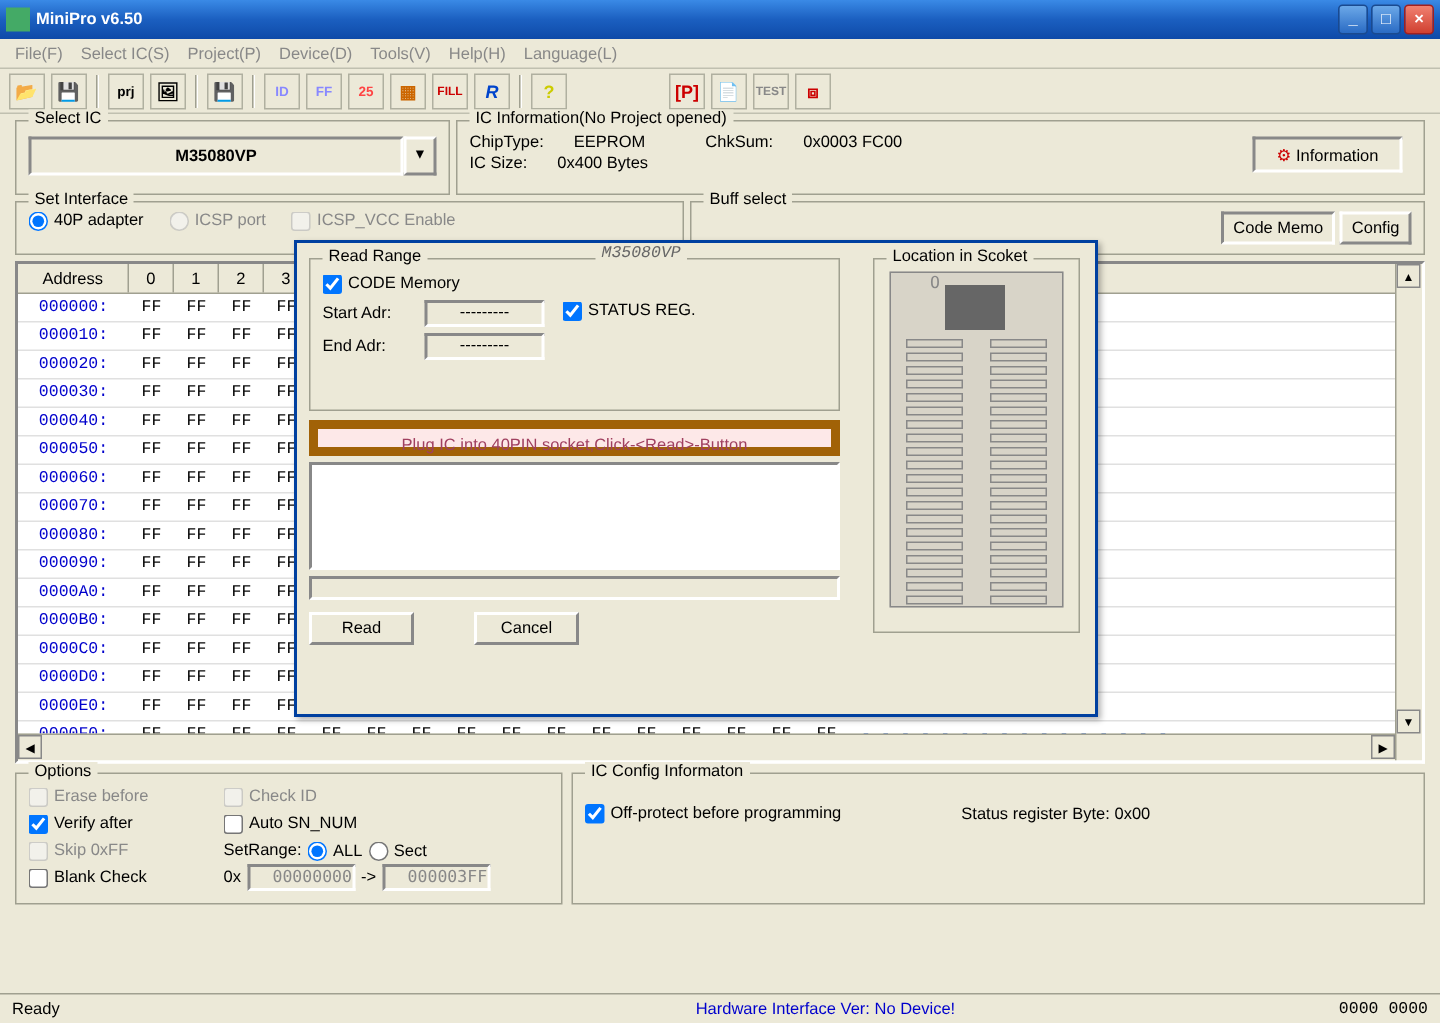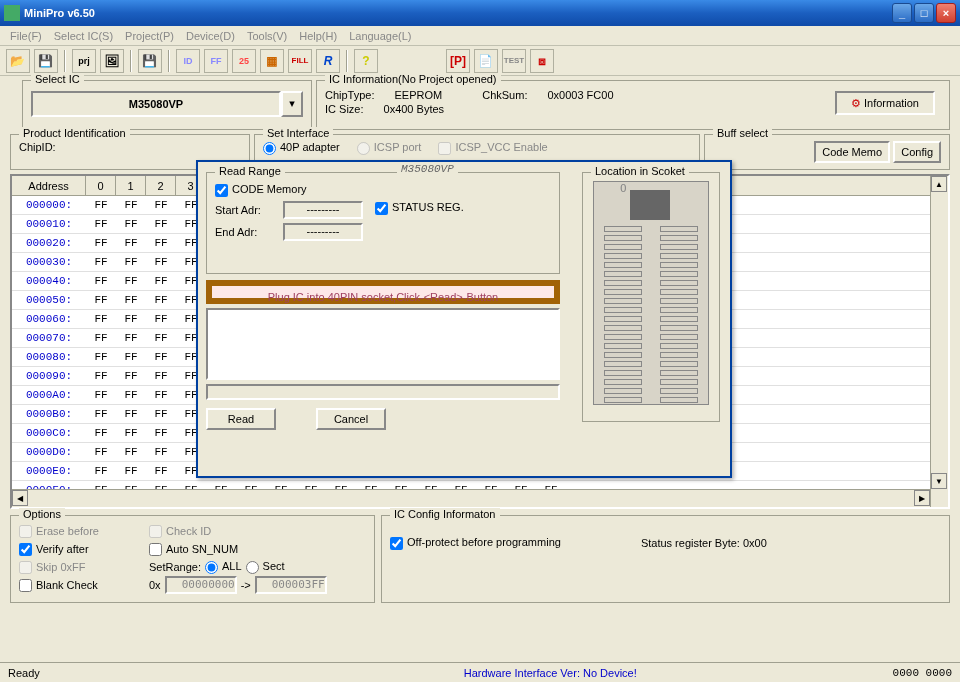--- a/index.html
+++ b/index.html
@@ -23,21 +23,21 @@
 .toolbar-sep { width: 2px; height: 22px; border-left: 1px solid #a0a090; border-right: 1px solid #fff; margin: 0 2px; }
 .tb-ic { font-size: 12px; font-weight: bold; }
 
 
 .content { padding: 2px 10px; position: relative; }
 
 
 .fs { border: 1px solid #a0a090; padding: 6px 8px 8px; margin: 2px 0; position: relative; }
 .fs-legend { position: absolute; top: -8px; left: 8px; background: #ece9d8; padding: 0 4px; font-size: 11px; }
 
-.row1 { display: flex; gap: 4px; margin-left: 12px; }
+.row1 { display: flex; gap: 4px; }
 .fs-select-ic { width: 290px; height: 50px; }
 .fs-ic-info { flex: 1; height: 50px; }
 .ic-select-box { display: flex; margin-top: 4px; }
 .ic-select-text { flex: 1; height: 26px; border: 2px solid; border-color: #888 #fff #fff #888; text-align: center; line-height: 22px; font-weight: bold; background: #ece9d8; }
 .ic-select-btn { width: 22px; height: 26px; border: 2px solid; border-color: #fff #888 #888 #fff; background: #ece9d8; text-align: center; line-height: 20px; cursor: pointer; }
 .ic-info-line { display: flex; gap: 20px; margin: 2px 0; }
 .info-btn { position: absolute; right: 14px; top: 10px; width: 100px; height: 24px; border: 2px solid; border-color: #888 #fff #fff #888; background: #ece9d8; cursor: pointer; }
 
 .row2 { display: flex; gap: 4px; }
 .fs-prodid { width: 240px; height: 36px; }
@@ -195,24 +195,20 @@
       </div>
       <div class="ic-info-line">
         <span>IC Size:</span>
         <span>0x400 Bytes</span>
       </div>
       <button class="info-btn"><span style="color:#c00">⚙</span> <span>Information</span></button>
     </div>
   </div>
 
   <div class="row2">
-    <div class="fs fs-prodid">
-      <div class="fs-legend">Product Identification</div>
-      <span>ChipID:</span>
-    </div>
     <div class="fs fs-setif">
       <div class="fs-legend">Set Interface</div>
       <label><input type="radio" checked="" class="radio" style=""><span>40P adapter</span></label>
       <label style="color:#888;margin-left:14px"><input type="radio" disabled="" class="radio" style=""><span>ICSP port</span></label>
       <label style="color:#888;margin-left:14px"><input type="checkbox" disabled="" style=""><span>ICSP_VCC Enable</span></label>
     </div>
     <div class="fs fs-buffsel">
       <div class="fs-legend">Buff select</div>
       <div style="text-align:right">
         <span class="buff-btn" style="border-color:#888 #fff #fff #888">Code Memo</span>

